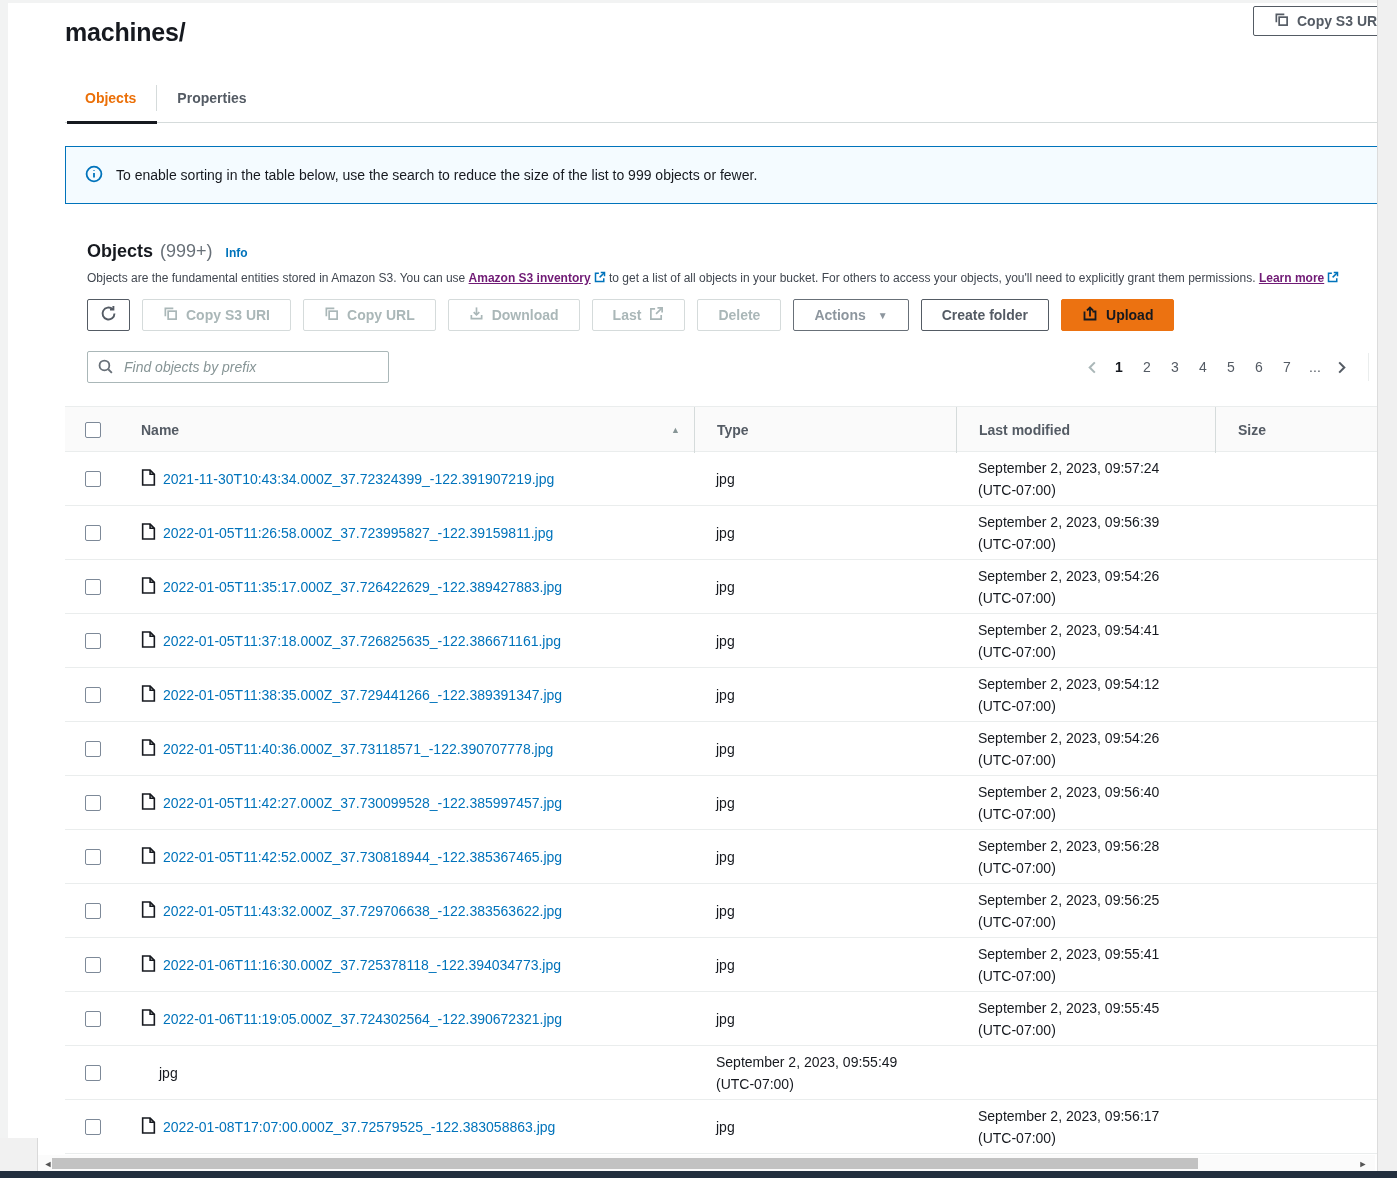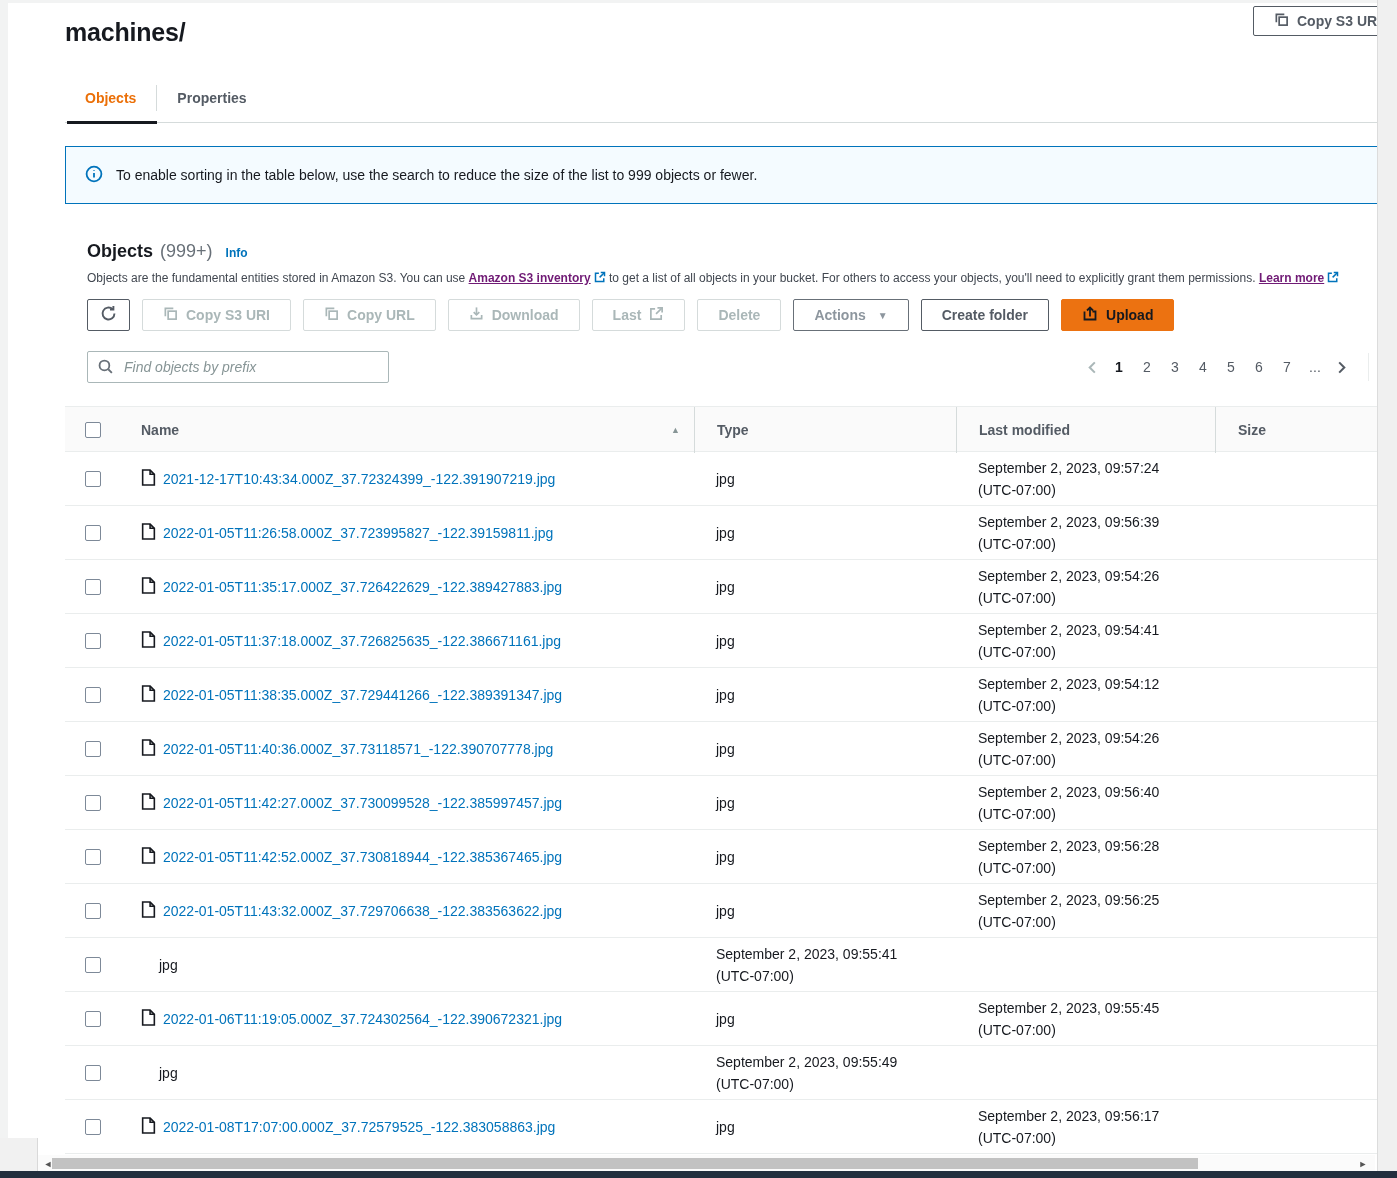--- a/index.html
+++ b/index.html
@@ -279,21 +279,21 @@
     <div class="cell c-check">
             <span class="checkbox"></span>
           </div>
     <div class="cell c-name">
       <span class="file-ico">
         <svg width="15" height="17" viewBox="0 0 14 16" fill="none" stroke="#16191f" stroke-width="1.5">
           <path d="M1.5 1h7l4 4v10h-11z"></path>
                 <path d="M8.5 1v4h4"></path>
         </svg>
       </span>
-      <a class="obj-link">2021-12-17T10:43:34.000Z_37.72324399_-122.391907219.jpg</a>
+      <a class="obj-link">2021-11-30T10:43:34.000Z_37.72324399_-122.391907219.jpg</a>
     </div>
     <div class="cell c-type">jpg</div>
     <div class="cell c-mod">
       <span>September 2, 2023, 09:57:24</span>
       <span>(UTC-07:00)</span>
     </div>
     <div class="cell c-size"></div>
   </div>
 
   <div class="t-grid t-row">
@@ -461,20 +461,29 @@
       <span>September 2, 2023, 09:56:25</span>
       <span>(UTC-07:00)</span>
     </div>
     <div class="cell c-size"></div>
   </div>
 
   <div class="t-grid t-row">
     <div class="cell c-check">
             <span class="checkbox"></span>
           </div>
+    <div class="cell c-name">
+      <span class="file-ico">
+        <svg width="15" height="17" viewBox="0 0 14 16" fill="none" stroke="#16191f" stroke-width="1.5">
+          <path d="M1.5 1h7l4 4v10h-11z"></path>
+                <path d="M8.5 1v4h4"></path>
+        </svg>
+      </span>
+      <a class="obj-link">2022-01-06T11:16:30.000Z_37.725378118_-122.394034773.jpg</a>
+    </div>
     <div class="cell c-type">jpg</div>
     <div class="cell c-mod">
       <span>September 2, 2023, 09:55:41</span>
       <span>(UTC-07:00)</span>
     </div>
     <div class="cell c-size"></div>
   </div>
 
   <div class="t-grid t-row">
     <div class="cell c-check">

